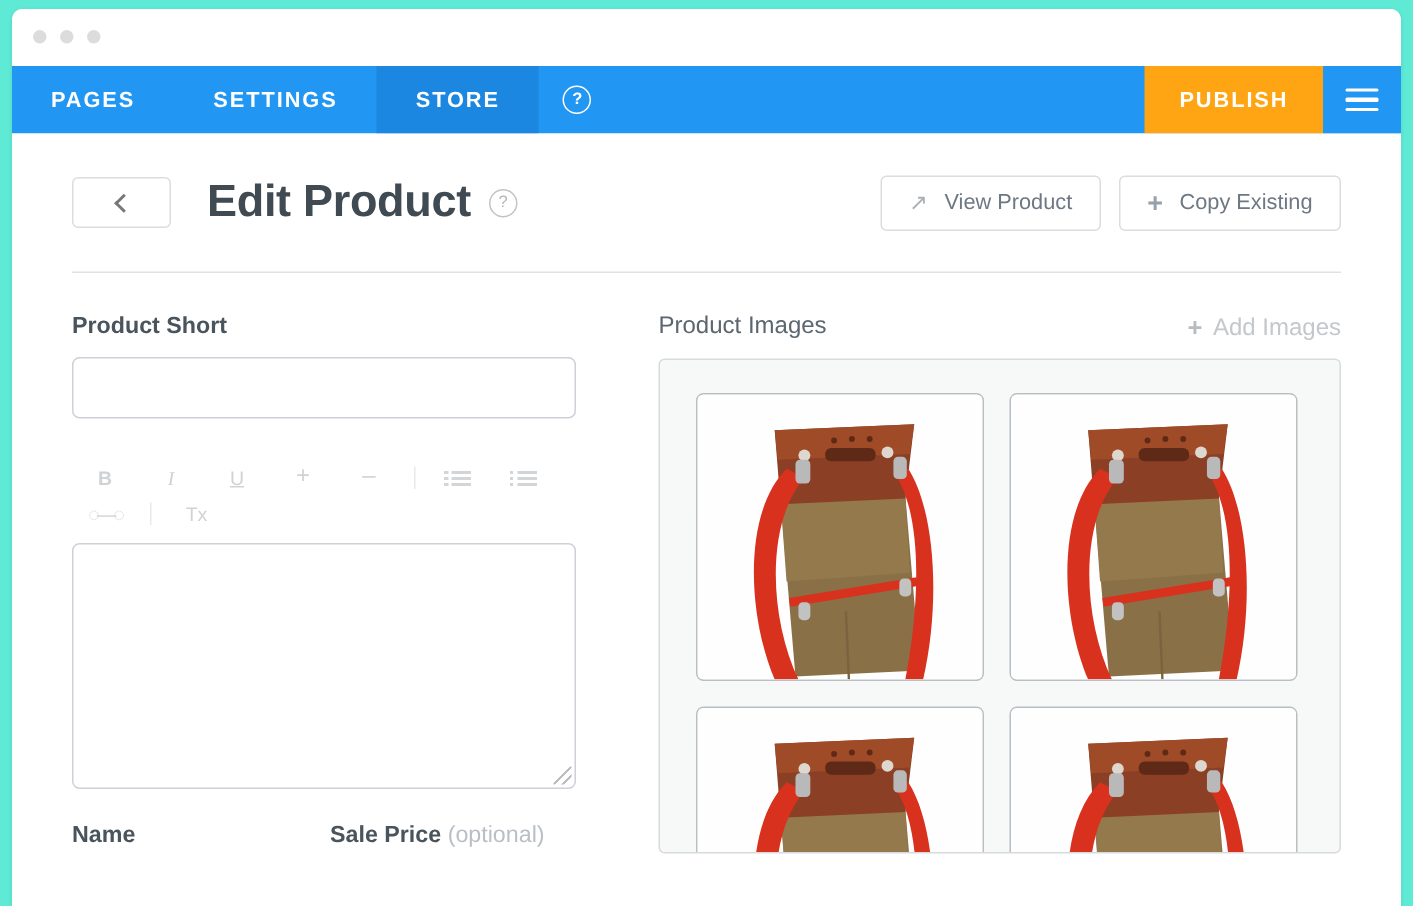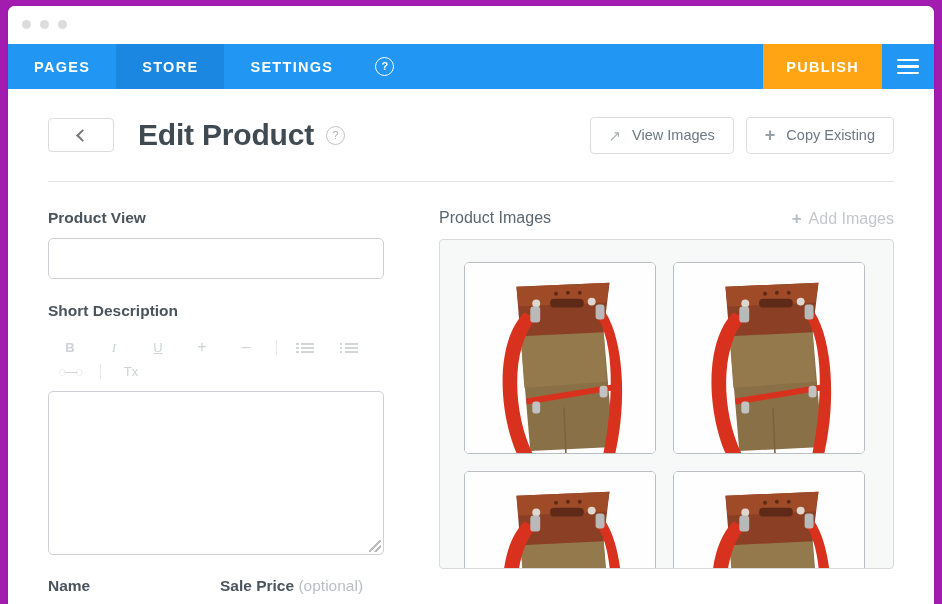--- a/index.html
+++ b/index.html
@@ -8,21 +8,21 @@
     width: 942px; height: 604px;
     background: #ffffff;
     font-family: "Liberation Sans", sans-serif;
     overflow: hidden;
   }
 
   
   #app {
     position: relative;
     width: 942px; height: 604px;
-    background: #a21caf;
+    background: #5eead4;
     overflow: hidden;
   }
 
   
   .window {
     position: absolute;
     left: 8px; top: 6px;
     width: 926px; height: 598px;
     background: #ffffff;
     border-radius: 7px 7px 0 0;
@@ -341,25 +341,25 @@
         <span class="dot"></span>
         <span class="dot"></span>
         <span class="dot"></span>
       </div>
     </div>
 
     <div class="topnav">
       <div class="nav-item">
         <span>PAGES</span>
       </div>
+      <div class="nav-item">
+        <span>SETTINGS</span>
+      </div>
       <div class="nav-item active">
         <span>STORE</span>
-      </div>
-      <div class="nav-item">
-        <span>SETTINGS</span>
       </div>
       <div class="nav-help">
         <span class="circle-q">?</span>
       </div>
       <div class="nav-spacer"></div>
       <div class="publish-btn">
         <span>PUBLISH</span>
       </div>
       <div class="burger-btn">
         <span></span>
@@ -372,40 +372,39 @@
 
       <div class="page-head">
         <div class="back-btn">
           <span class="chev"></span>
         </div>
         <div class="page-title">Edit Product</div>
         <div class="title-help">?</div>
         <div class="head-spacer"></div>
         <div class="ghost-btn">
           <span class="bi">↗</span>
-          <span>View Images</span>
+          <span>View Product</span>
         </div>
         <div class="ghost-btn">
           <span class="bi plus">+</span>
           <span>Copy Existing</span>
         </div>
       </div>
 
       <div class="divider"></div>
 
       <div class="cols">
 
         <div class="col-left">
 
-          <div class="field-label">Product View</div>
+          <div class="field-label">Product Short</div>
           <input class="text-input" type="text" placeholder="" style="">
 
           <div class="sect-gap"></div>
 
-          <div class="field-label">Short Description</div>
 
           <div class="rte-toolbar">
             <div class="rte-row">
               <div class="rte-btn b">B</div>
               <div class="rte-btn i">I</div>
               <div class="rte-btn u">U</div>
               <div class="rte-btn big">+</div>
               <div class="rte-btn big">–</div>
               <div class="rte-sep"></div>
               <div class="rte-btn">

